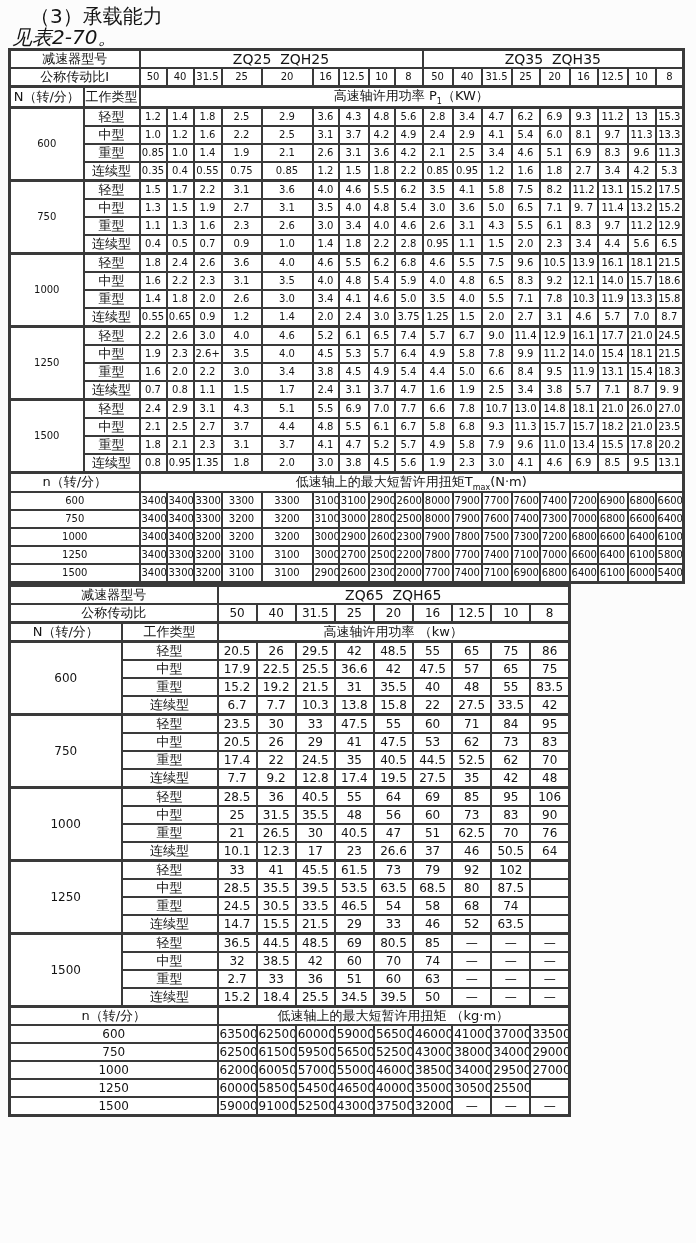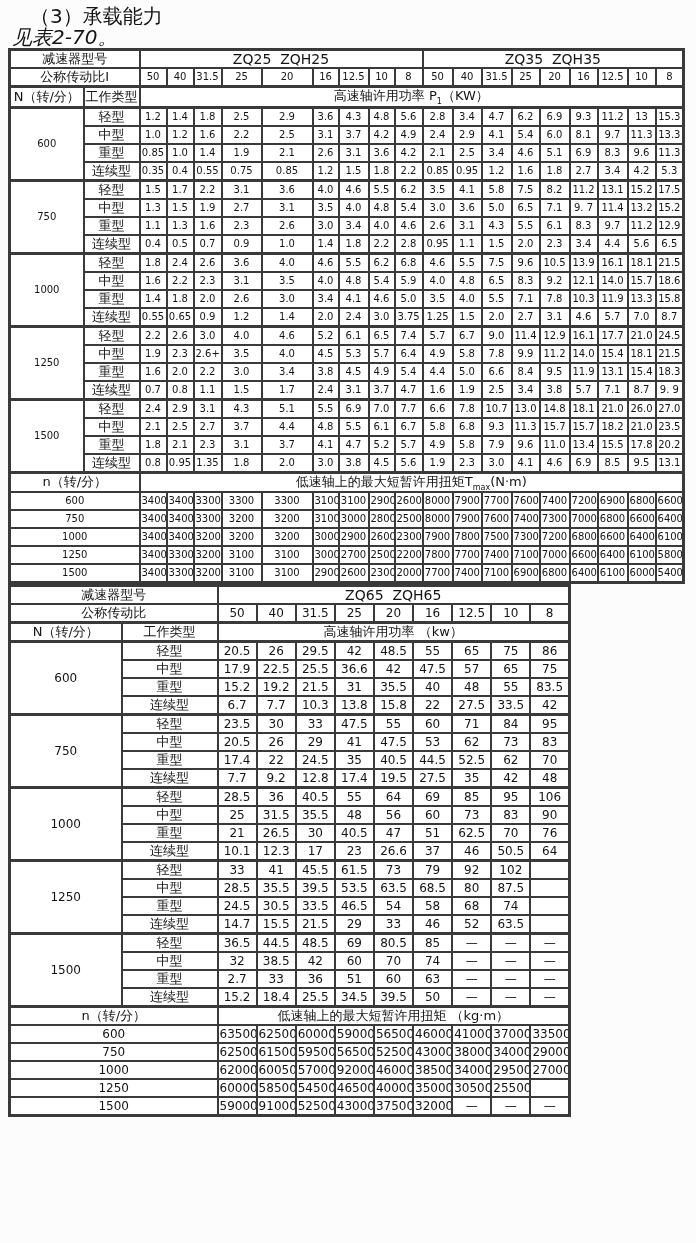--- a/index.html
+++ b/index.html
@@ -939,21 +939,21 @@
           <td class="num">43000</td>
           <td class="num">38000</td>
           <td class="num">34000</td>
           <td class="num">29000</td>
         </tr>
         <tr>
           <td colspan="2" class="num">1000</td>
           <td class="num">62000</td>
           <td class="num">60050</td>
           <td class="num">57000</td>
-          <td class="num">92000</td>
+          <td class="num">55000</td>
           <td class="num">46000</td>
           <td class="num">38500</td>
           <td class="num">34000</td>
           <td class="num">29500</td>
           <td class="num">27000</td>
         </tr>
         <tr>
           <td colspan="2" class="num">1250</td>
           <td class="num">60000</td>
           <td class="num">58500</td>

